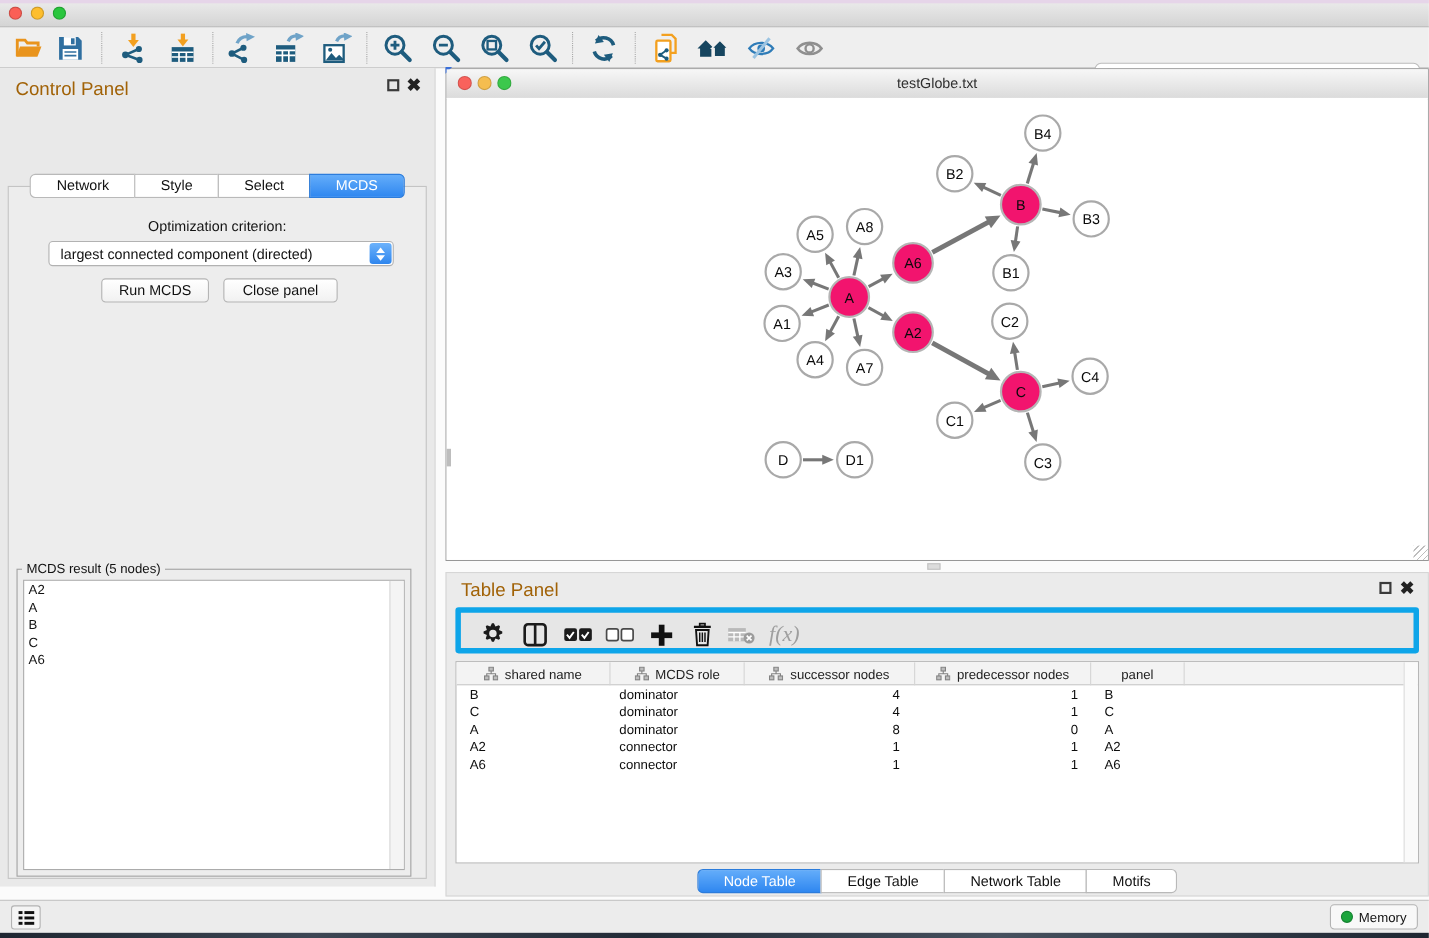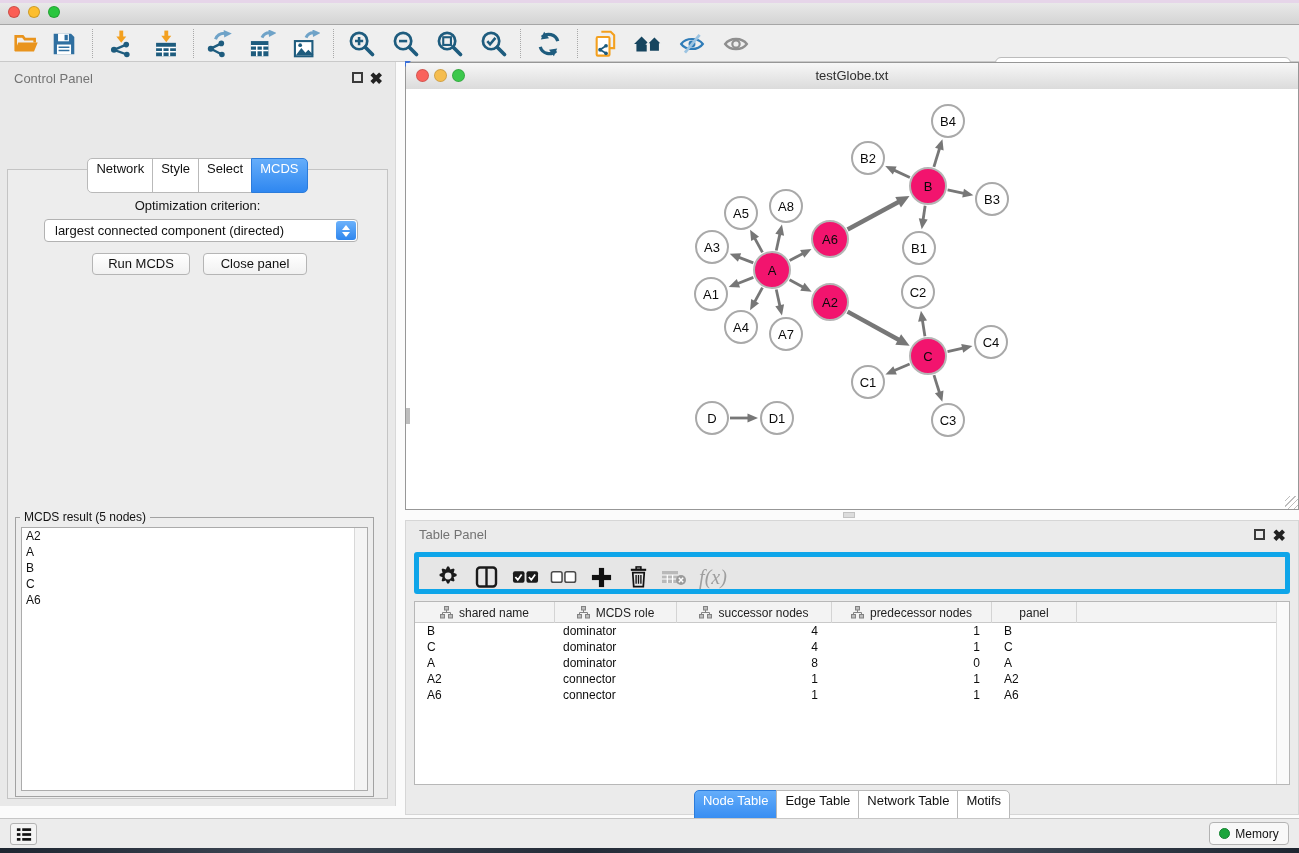--- a/index.html
+++ b/index.html
@@ -18,25 +18,25 @@
   
   .toolbar { position:absolute; left:0; top:25px; width:1299px; height:37px; background:#efefef; border-bottom:1px solid #c9c9c9; }
   .tb-btn { position:absolute; top:3px; width:38px; height:31px; display:flex; align-items:center; justify-content:center; cursor:default; }
   .tb-sep { position:absolute; top:4px; width:0; height:29px; border-left:1px dotted #a9a9a9; }
   .searchbox { position:absolute; left:995px; top:32px; width:296px; height:22px; background:#fff;
     border:1px solid #bcbcbc; border-radius:6px; display:flex; align-items:center; padding-left:6px; }
   .searchbox input { border:none; outline:none; flex:1; font-size:13px; font-family:"Liberation Sans",sans-serif; background:transparent; }
 
   
   .control-panel { position:absolute; left:0; top:62px; width:396px; height:744px; background:#e9e9e9; border-right:1px solid #d8d8d8; }
-  .panel-title { position:absolute; left:14px; top:9px; font-size:13px; color:#737373; }
+  .panel-title { position:absolute; left:14px; top:9px; font-size:17px; color:#a16207; }
   .float-ic { position:absolute; width:11px; height:11px; border:2px solid #3a3a3a; background:transparent; }
   .close-ic { position:absolute; font-size:16px; font-weight:bold; color:#222; line-height:11px; }
   .cp-tabs { position:absolute; left:0; right:0; top:96px; display:flex; justify-content:center; z-index:3; }
-  .tab { height:35px; line-height:20px; padding:0 8px; font-size:13px; color:#111; background:#fff;
+  .tab { height:22px; line-height:20px; padding:0 23px; font-size:13px; color:#111; background:#fff;
     border:1px solid #b9b9b9; margin-left:-1px; cursor:default; }
   .tab:first-child { border-radius:5px 0 0 5px; margin-left:0; }
   .tab:last-child { border-radius:0 5px 5px 0; }
   .tab.active { background:linear-gradient(#64adfa,#2f87f0); border-color:#2c7cdb; color:#fff; }
   .cp-content { position:absolute; left:7px; right:7px; top:107px; bottom:7px; background:#ededed; border:1px solid #c4c4c4; }
   .opt-label { position:absolute; left:0; right:0; top:28px; text-align:center; font-size:13px; color:#141414; }
   .dropdown { position:absolute; left:36px; top:49px; width:314px; height:23px; background:#fff; border:1px solid #b2b2b2; border-radius:4px; }
   .dropdown .dd-text { position:absolute; left:10px; top:3px; font-size:13px; color:#111; }
   .dd-stepper { position:absolute; right:1px; top:1px; bottom:1px; width:20px; border-radius:3px;
     background:linear-gradient(#6cb2fb,#2f86ee); display:flex; flex-direction:column; align-items:center; justify-content:center; gap:2px; }

